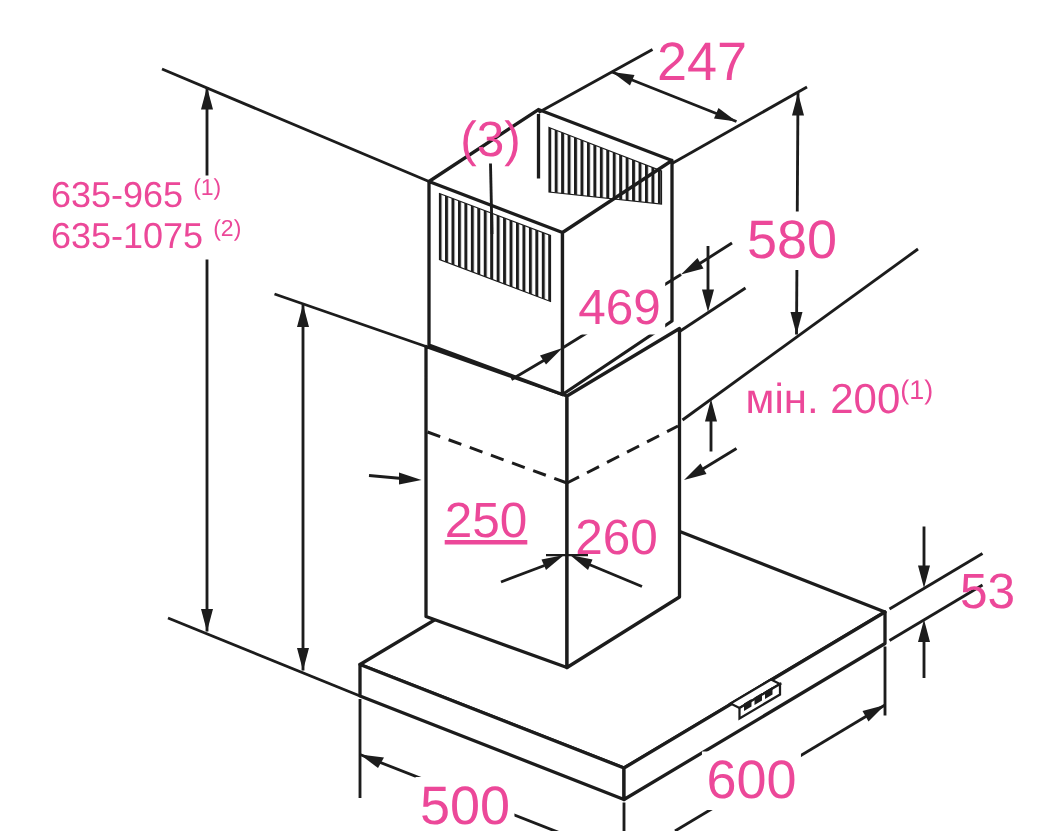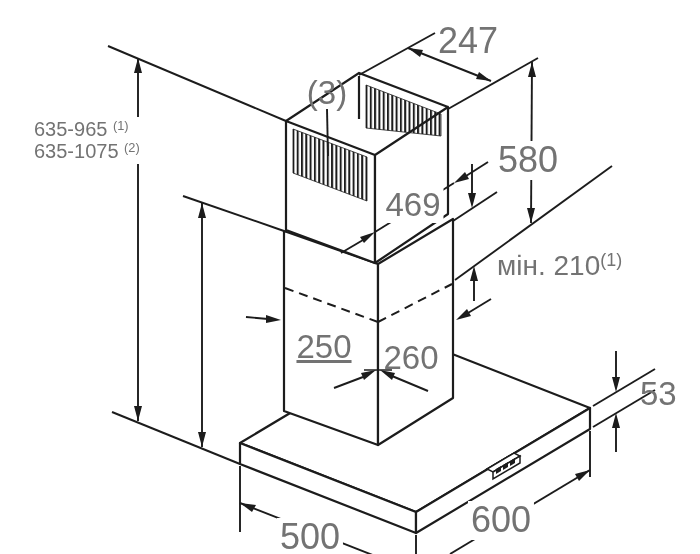--- a/index.html
+++ b/index.html
@@ -1,25 +1,25 @@
 <!DOCTYPE html>
 <html><head>
 <meta charset="utf-8">
 <style>
   html,body{margin:0;padding:0;background:#fff;}
   #stage{position:relative;width:700px;height:554px;background:#fff;overflow:hidden;
          font-family:"Liberation Sans",sans-serif;color:#1a1a1a;}
   #drawing{position:absolute;left:0;top:0;}
-  .lbl{position:absolute;white-space:nowrap;color:#737373;line-height:1.08;}
+  .lbl{position:absolute;white-space:nowrap;color:#ec4899;line-height:1.08;}
   .lbl.center{transform:translateX(-50%);}
   .lbl.bgw{background:#fff;padding:0 3px;}
   .sup{font-size:0.64em;position:relative;top:-0.5em;}
   .dim{font-size:33px;}
   .dim-lg{font-size:36px;}
-  .stack{font-size:20px;line-height:1.12;background:#fff;padding:1px 4px;}
+  .stack{font-size:24px;line-height:1.12;background:#fff;padding:1px 4px;}
   .minstack{font-size:28px;line-height:1.15;}
   .gap2{display:inline-block;width:13px;}
 </style>
 </head>
 <body>
 
 <div id="stage">
 
 <svg id="drawing" width="700" height="554" viewBox="0 0 700 554">
   <defs>
@@ -132,21 +132,21 @@
 
 <div class="lbl dim center" style="left:327px;top:75px;">(3)</div>
 
 <div class="lbl dim-lg center" style="left:468px;top:22px;">247</div>
 
 <div class="lbl dim-lg center bgw" style="left:528px;top:141px;">580</div>
 
 <div class="lbl dim center bgw" style="left:413px;top:187px;">469</div>
 
 <div class="lbl minstack" style="left:497px;top:250px;">
-  <div><span>мін. 210</span><span class="sup">(1)</span></div>
+  <div><span>мін. 200</span><span class="sup">(1)</span></div>
 </div>
 
 
 <div class="lbl dim center" style="left:324px;top:329px;text-decoration:underline;">250</div>
 
 <div class="lbl dim center" style="left:411px;top:308px;margin-top:32px;">260</div>
 
 <div class="lbl dim" style="left:640px;top:376px;">53</div>
 
 <div class="lbl dim-lg center bgw" style="left:310px;top:518px;">500</div>

